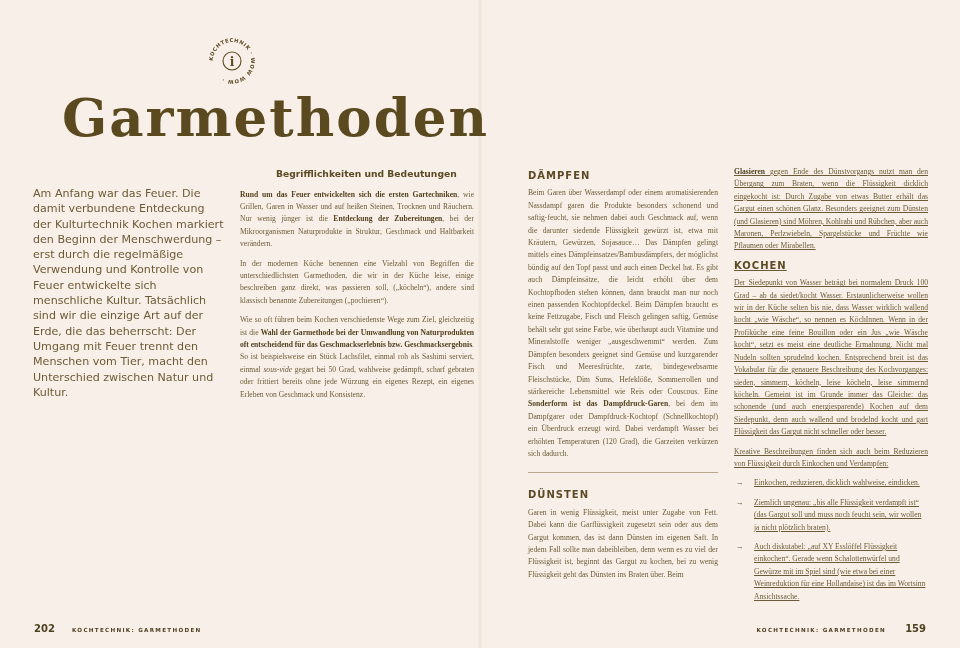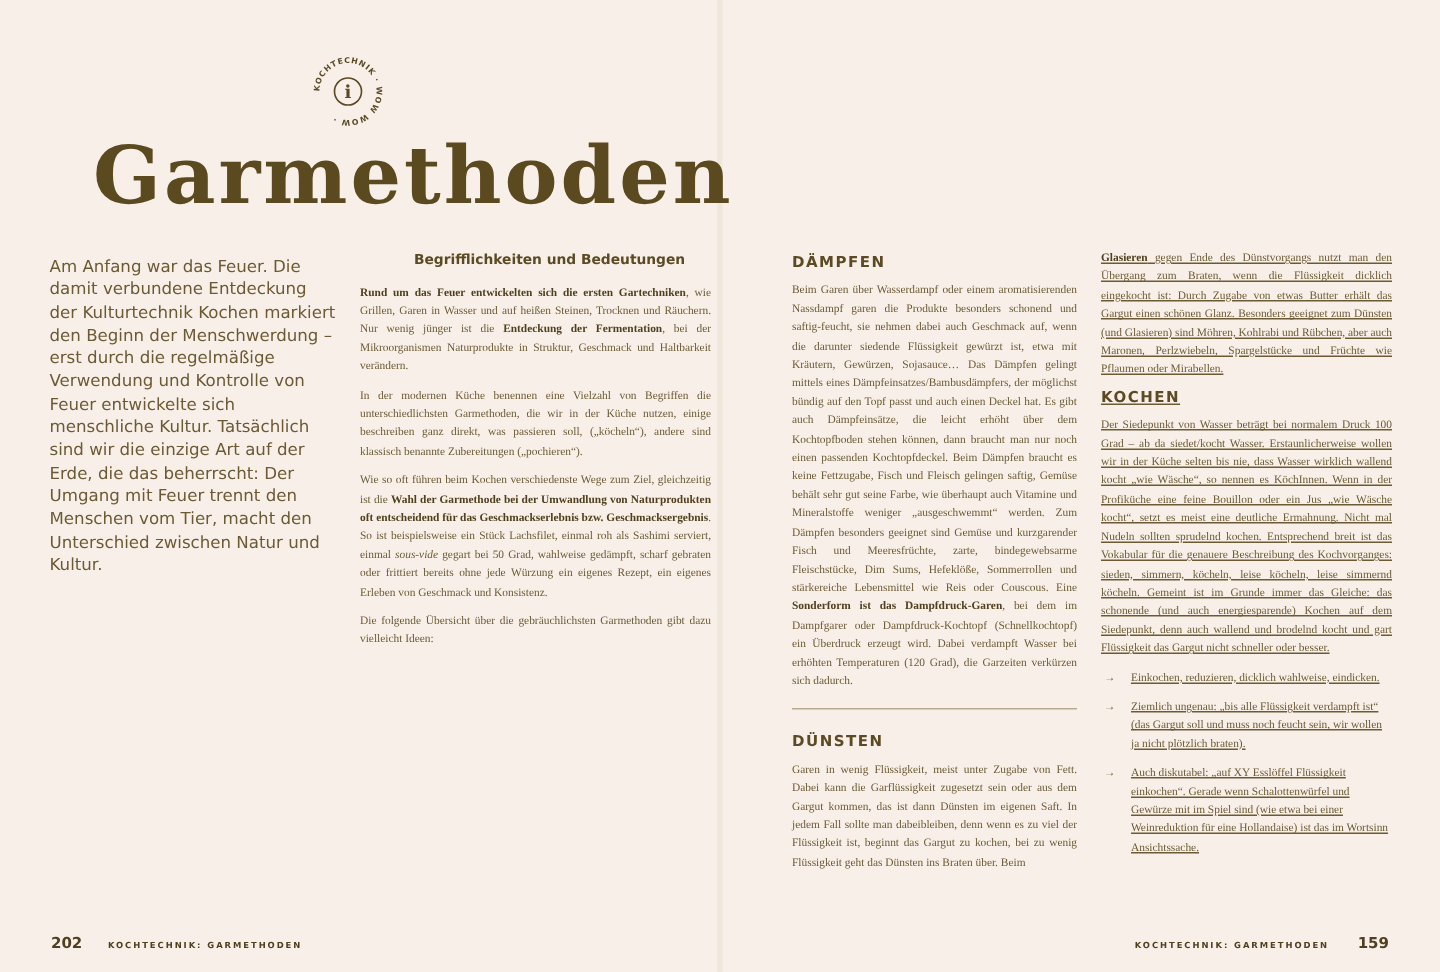--- a/index.html
+++ b/index.html
@@ -1,20 +1,20 @@
 <!DOCTYPE html>
 <html><head>
 <meta charset="utf-8">
 <style>
   html,body{margin:0;padding:0;}
   body{width:960px;height:648px;background:#f8f0e8;position:relative;overflow:hidden;font-family:"Liberation Serif",serif;color:#5a4a2a;}
   .abs{position:absolute;}
   .badge{left:207px;top:36px;width:50px;height:50px;}
   .title{left:62px;top:86px;font-family:"DejaVu Serif",serif;font-weight:bold;font-size:53px;color:#5b4a1f;letter-spacing:2px;}
-  .intro{left:33px;top:170px;width:192px;font-family:"DejaVu Sans",sans-serif;font-size:11.1px;line-height:15.3px;color:#6b5a34;}
+  .intro{left:33px;top:186px;width:192px;font-family:"DejaVu Sans",sans-serif;font-size:11.1px;line-height:15.3px;color:#6b5a34;}
   .col{font-size:7.6px;line-height:12.4px;color:#6b5a34;text-align:justify;}
   .col p{margin:0 0 7px 0;}
   .col b{color:#4f3f1c;}
   .h2{font-family:"DejaVu Sans",sans-serif;font-weight:bold;font-size:9.2px;color:#5b4a24;margin:0 0 8px 0;line-height:12.5px;padding-left:36px;}
   .h3{font-family:"DejaVu Sans",sans-serif;font-weight:bold;font-size:10px;letter-spacing:1px;color:#5b4a24;margin:2px 0 5px 0;}
   .c1{left:240px;top:168px;width:234px;}
   .c2{left:528px;top:168px;width:190px;}
   .c3{left:734px;top:166px;width:194px;text-decoration:underline;}
   .rule{height:1px;background:#b9aa8e;margin:12px 0 16px 0;}
   ul.arrows{list-style:none;margin:0;padding:0;}
@@ -40,38 +40,38 @@
   <circle cx="25" cy="25" r="9" fill="none" stroke="#5b4a24" stroke-width="1.1"></circle>
   <text x="25" y="29.5" text-anchor="middle" font-family="DejaVu Serif, serif" font-weight="bold" font-size="12" fill="#5b4a24">i</text>
 </svg>
 
 <div class="abs title">Garmethoden</div>
 
 <div class="abs intro">Am Anfang war das Feuer. Die damit verbundene Entdeckung der Kulturtechnik Kochen markiert den Beginn der Menschwerdung – erst durch die regelmäßige Verwendung und Kontrolle von Feuer entwickelte sich menschliche Kultur. Tatsächlich sind wir die einzige Art auf der Erde, die das beherrscht: Der Umgang mit Feuer trennt den Menschen vom Tier, macht den Unterschied zwischen Natur und Kultur.</div>
 
 <div class="abs col c1">
   <div class="h2">Begrifflichkeiten und Bedeutungen</div>
-  <p><b>Rund um das Feuer entwickelten sich die ersten Gartechniken</b><span>, wie Grillen, Garen in Wasser und auf heißen Steinen, Trocknen und Räuchern. Nur wenig jünger ist die </span><b>Entdeckung der Fermentation</b><span>, bei der Mikroorganismen Naturprodukte in Struktur, Geschmack und Haltbarkeit verändern.</span></p>
-  <p>In der modernen Küche benennen eine Vielzahl von Begriffen die unterschiedlichsten Garmethoden, die wir in der Küche nutzen, einige beschreiben ganz direkt, was passieren soll, („köcheln“), andere sind klassisch benannte Zubereitungen („pochieren“).</p>
+  <p><b>Rund um das Feuer entwickelten sich die ersten Gartechniken</b><span>, wie Grillen, Garen in Wasser und auf heißen Steinen, Trocknen und Räuchern. Nur wenig jünger ist die </span><b>Entdeckung der Zubereitungen</b><span>, bei der Mikroorganismen Naturprodukte in Struktur, Geschmack und Haltbarkeit verändern.</span></p>
+  <p>In der modernen Küche benennen eine Vielzahl von Begriffen die unterschiedlichsten Garmethoden, die wir in der Küche leise, einige beschreiben ganz direkt, was passieren soll, („köcheln“), andere sind klassisch benannte Zubereitungen („pochieren“).</p>
   <p><span>Wie so oft führen beim Kochen verschiedenste Wege zum Ziel, gleichzeitig ist die </span><b>Wahl der Garmethode bei der Umwandlung von Naturprodukten oft entscheidend für das Geschmackserlebnis bzw. Geschmacksergebnis</b><span>. So ist beispielsweise ein Stück Lachsfilet, einmal roh als Sashimi serviert, einmal </span><i>sous-vide</i><span> gegart bei 50 Grad, wahlweise gedämpft, scharf gebraten oder frittiert bereits ohne jede Würzung ein eigenes Rezept, ein eigenes Erleben von Geschmack und Konsistenz.</span></p>
-  <p>Die folgende Übersicht über die gebräuchlichsten Garmethoden gibt dazu vielleicht Ideen:</p>
 </div>
 
 <div class="abs col c2">
   <div class="h3">DÄMPFEN</div>
   <p><span>Beim Garen über Wasserdampf oder einem aromatisierenden Nassdampf garen die Produkte besonders schonend und saftig-feucht, sie nehmen dabei auch Geschmack auf, wenn die darunter siedende Flüssigkeit gewürzt ist, etwa mit Kräutern, Gewürzen, Sojasauce… Das Dämpfen gelingt mittels eines Dämpfeinsatzes/Bambusdämpfers, der möglichst bündig auf den Topf passt und auch einen Deckel hat. Es gibt auch Dämpfeinsätze, die leicht erhöht über dem Kochtopfboden stehen können, dann braucht man nur noch einen passenden Kochtopfdeckel. Beim Dämpfen braucht es keine Fettzugabe, Fisch und Fleisch gelingen saftig, Gemüse behält sehr gut seine Farbe, wie überhaupt auch Vitamine und Mineralstoffe weniger „ausgeschwemmt“ werden. Zum Dämpfen besonders geeignet sind Gemüse und kurzgarender Fisch und Meeresfrüchte, zarte, bindegewebsarme Fleischstücke, Dim Sums, Hefeklöße, Sommerrollen und stärkereiche Lebensmittel wie Reis oder Couscous. Eine </span><b>Sonderform ist das Dampfdruck-Garen</b><span>, bei dem im Dampfgarer oder Dampfdruck-Kochtopf (Schnellkochtopf) ein Überdruck erzeugt wird. Dabei verdampft Wasser bei erhöhten Temperaturen (120 Grad), die Garzeiten verkürzen sich dadurch.</span></p>
   <div class="rule"></div>
   <div class="h3">DÜNSTEN</div>
   <p>Garen in wenig Flüssigkeit, meist unter Zugabe von Fett. Dabei kann die Garflüssigkeit zugesetzt sein oder aus dem Gargut kommen, das ist dann Dünsten im eigenen Saft. In jedem Fall sollte man dabeibleiben, denn wenn es zu viel der Flüssigkeit ist, beginnt das Gargut zu kochen, bei zu wenig Flüssigkeit geht das Dünsten ins Braten über. Beim</p>
 </div>
 
 <div class="abs col c3">
   <p><b>Glasieren</b><span> gegen Ende des Dünstvorgangs nutzt man den Übergang zum Braten, wenn die Flüssigkeit dicklich eingekocht ist: Durch Zugabe von etwas Butter erhält das Gargut einen schönen Glanz. Besonders geeignet zum Dünsten (und Glasieren) sind Möhren, Kohlrabi und Rübchen, aber auch Maronen, Perlzwiebeln, Spargelstücke und Früchte wie Pflaumen oder Mirabellen.</span></p>
   <div class="h3" style="margin-top:0">KOCHEN</div>
   <p>Der Siedepunkt von Wasser beträgt bei normalem Druck 100 Grad – ab da siedet/kocht Wasser. Erstaunlicherweise wollen wir in der Küche selten bis nie, dass Wasser wirklich wallend kocht „wie Wäsche“, so nennen es KöchInnen. Wenn in der Profiküche eine feine Bouillon oder ein Jus „wie Wäsche kocht“, setzt es meist eine deutliche Ermahnung. Nicht mal Nudeln sollten sprudelnd kochen. Entsprechend breit ist das Vokabular für die genauere Beschreibung des Kochvorganges: sieden, simmern, köcheln, leise köcheln, leise simmernd köcheln. Gemeint ist im Grunde immer das Gleiche: das schonende (und auch energiesparende) Kochen auf dem Siedepunkt, denn auch wallend und brodelnd kocht und gart Flüssigkeit das Gargut nicht schneller oder besser.</p>
+  <p>Kreative Beschreibungen finden sich auch beim Reduzieren von Flüssigkeit durch Einkochen und Verdampfen:</p>
   <ul class="arrows">
     <li><span class="arr">→</span><span>Einkochen, reduzieren, dicklich wahlweise, eindicken.</span></li>
     <li><span class="arr">→</span><span>Ziemlich ungenau: „bis alle Flüssigkeit verdampft ist“ (das Gargut soll und muss noch feucht sein, wir wollen ja nicht plötzlich braten).</span></li>
     <li><span class="arr">→</span><span>Auch diskutabel: „auf XY Esslöffel Flüssigkeit einkochen“. Gerade wenn Schalottenwürfel und Gewürze mit im Spiel sind (wie etwa bei einer Weinreduktion für eine Hollandaise) ist das im Wortsinn Ansichtssache.</span></li>
   </ul>
 </div>
 
 <div class="abs footer" style="left:34px;">
   <span class="pnum">202</span>
   <span class="run" style="margin-left:12px;">KOCHTECHNIK: GARMETHODEN</span>

